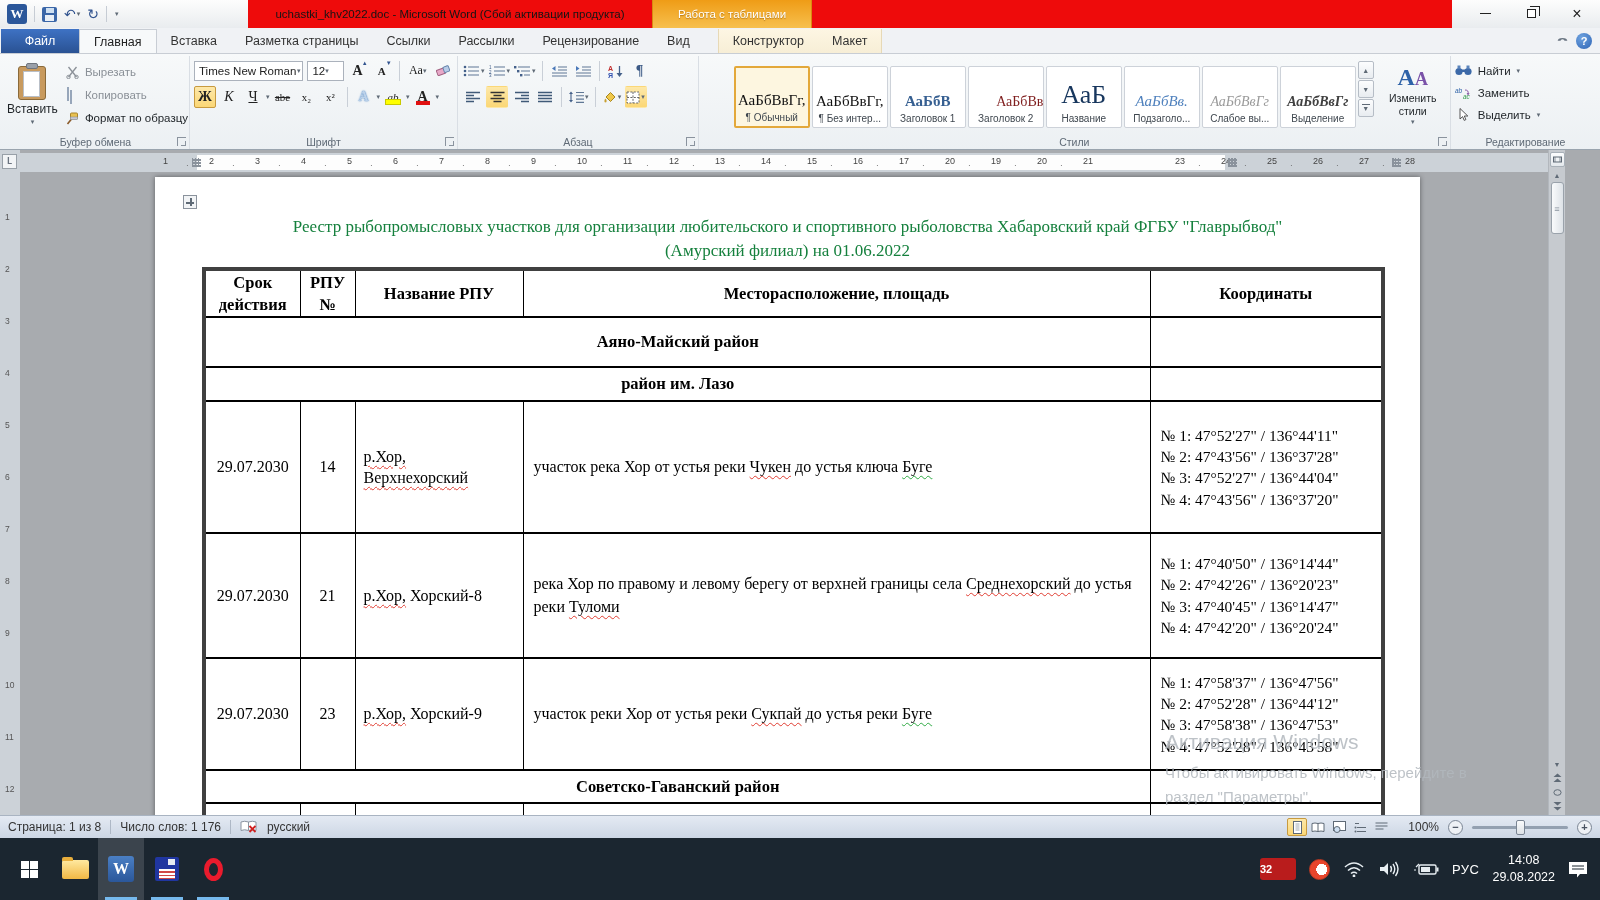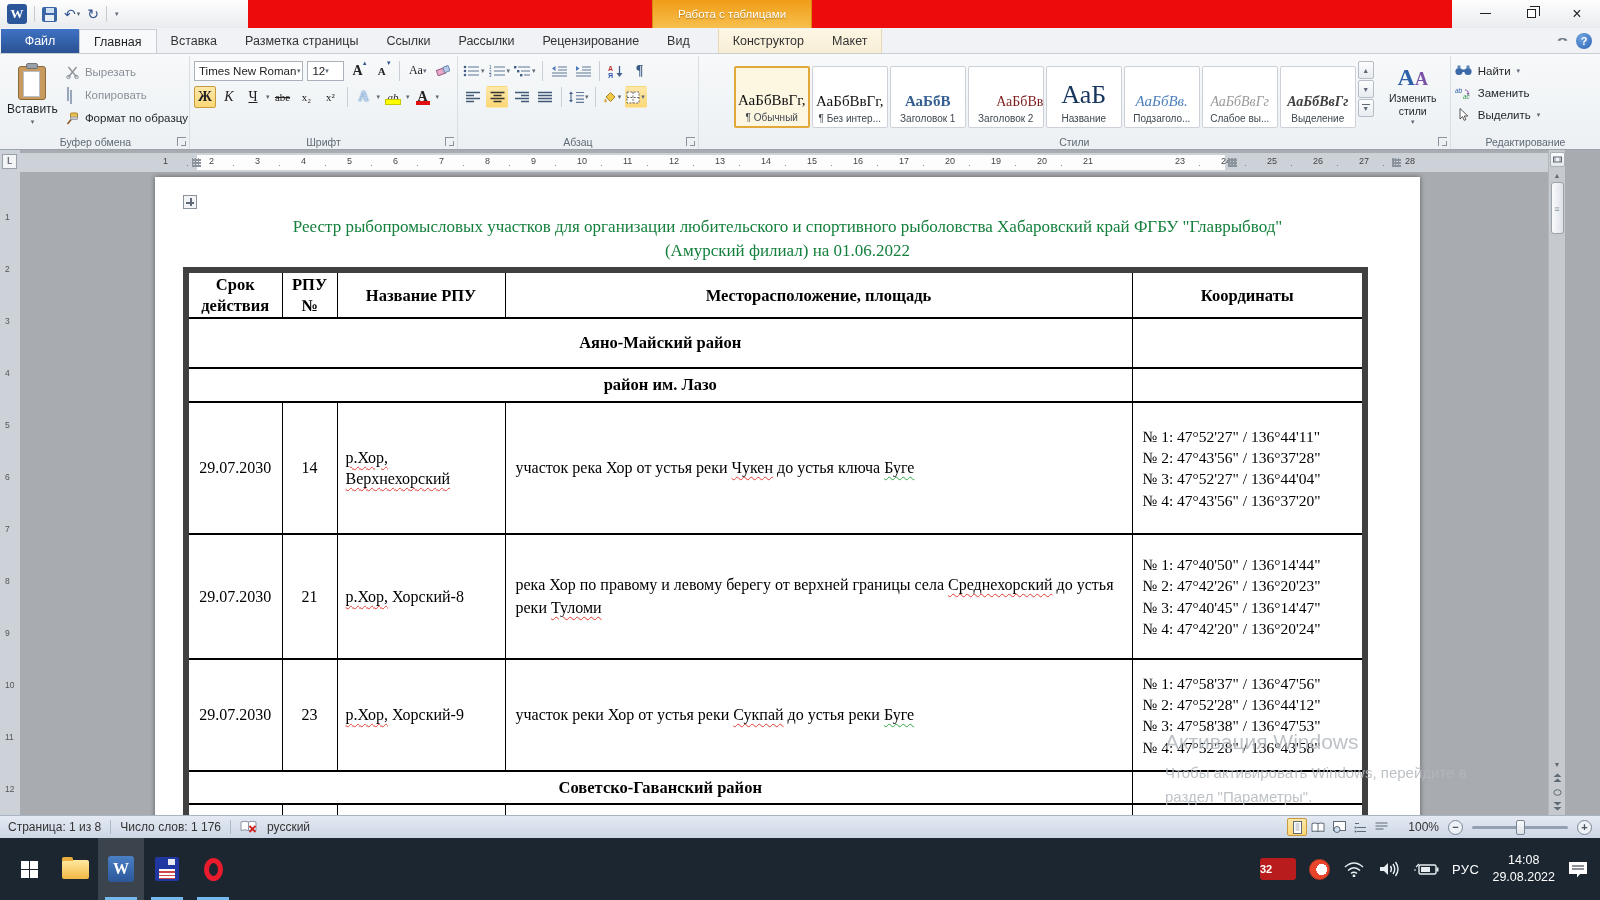--- a/index.html
+++ b/index.html
@@ -122,21 +122,21 @@
   .rdot { position:absolute; top:8px; font-size:8px; color:#666; }
   .rmark { position:absolute; top:5px; width:9px; height:9px; background:
       repeating-linear-gradient(90deg,#8a929c 0 1.5px,transparent 1.5px 3px),
       repeating-linear-gradient(0deg,#8a929c 0 1.5px,transparent 1.5px 3px); }
   .page { position:absolute; left:135px; top:27px; width:1265px; height:900px; background:#fff; box-shadow:0 0 5px rgba(0,0,0,.45); }
   .movehandle { position:absolute; left:28px; top:18px; width:14px; height:14px; border:1px solid #8a929c; background:#f2f4f6; }
   .movehandle::before { content:""; position:absolute; left:6px; top:2px; bottom:2px; width:1.5px; background:#5f6a76; }
   .movehandle::after { content:""; position:absolute; top:6px; left:2px; right:2px; height:1.5px; background:#5f6a76; }
   .doc-title { margin:38px 40px 4px; text-align:center; font-family:"Liberation Serif",serif; font-weight:normal; font-size:17px; line-height:1.42; color:#15803d; }
 
-  table.doc { margin-left:28px; width:1179px; border-collapse:collapse; table-layout:fixed; font-family:"Liberation Serif",serif; color:#000; border:6px solid #404040; }
+  table.doc { margin-left:47px; width:1179px; border-collapse:collapse; table-layout:fixed; font-family:"Liberation Serif",serif; color:#000; border:4px solid #404040; }
   table.doc th, table.doc td { border-left:1px solid #000; border-right:1px solid #000; border-top:2px solid #000; border-bottom:2px solid #000; vertical-align:middle; }
   table.doc th { font-size:16.5px; font-weight:bold; text-align:center; line-height:1.3; }
   td.sec-title { font-size:16.5px; font-weight:bold; text-align:center; }
   td.c-period, td.c-num { font-size:16px; text-align:center; }
   td.c-name { font-size:16px; padding:0 8px; line-height:1.35; }
   td.c-loc { font-size:16px; padding:0 10px; line-height:1.4; }
   td.c-coord { font-size:15.5px; padding-left:10px; line-height:1.38; }
   .sq { text-decoration-line:underline; text-decoration-style:wavy; text-decoration-thickness:1px; text-underline-offset:3px; }
   .sqr { text-decoration-color:#e03c31; }
   .sqg { text-decoration-color:#2faa44; }
@@ -194,20 +194,21 @@
         <span class="savebtn"></span>
       </div>
     <div class="qbtn">↶<span class="dd">▾</span></div>
     <div class="qbtn">↻</div>
     <div class="qsep"></div>
     <div class="qbtn">
         <span class="dd">▾</span>
       </div>
   </div>
   <div class="title-red">
+    <div class="title-text">uchastki_khv2022.doc  -  Microsoft Word (Сбой активации продукта)</div>
     <div class="ctx-group">Работа с таблицами</div>
   </div>
   <div class="win-controls">
     <div class="wc wc-min">
         <span></span>
       </div>
     <div class="wc wc-restore">
         <span></span>
       </div>
     <div class="wc wc-close">×</div>

